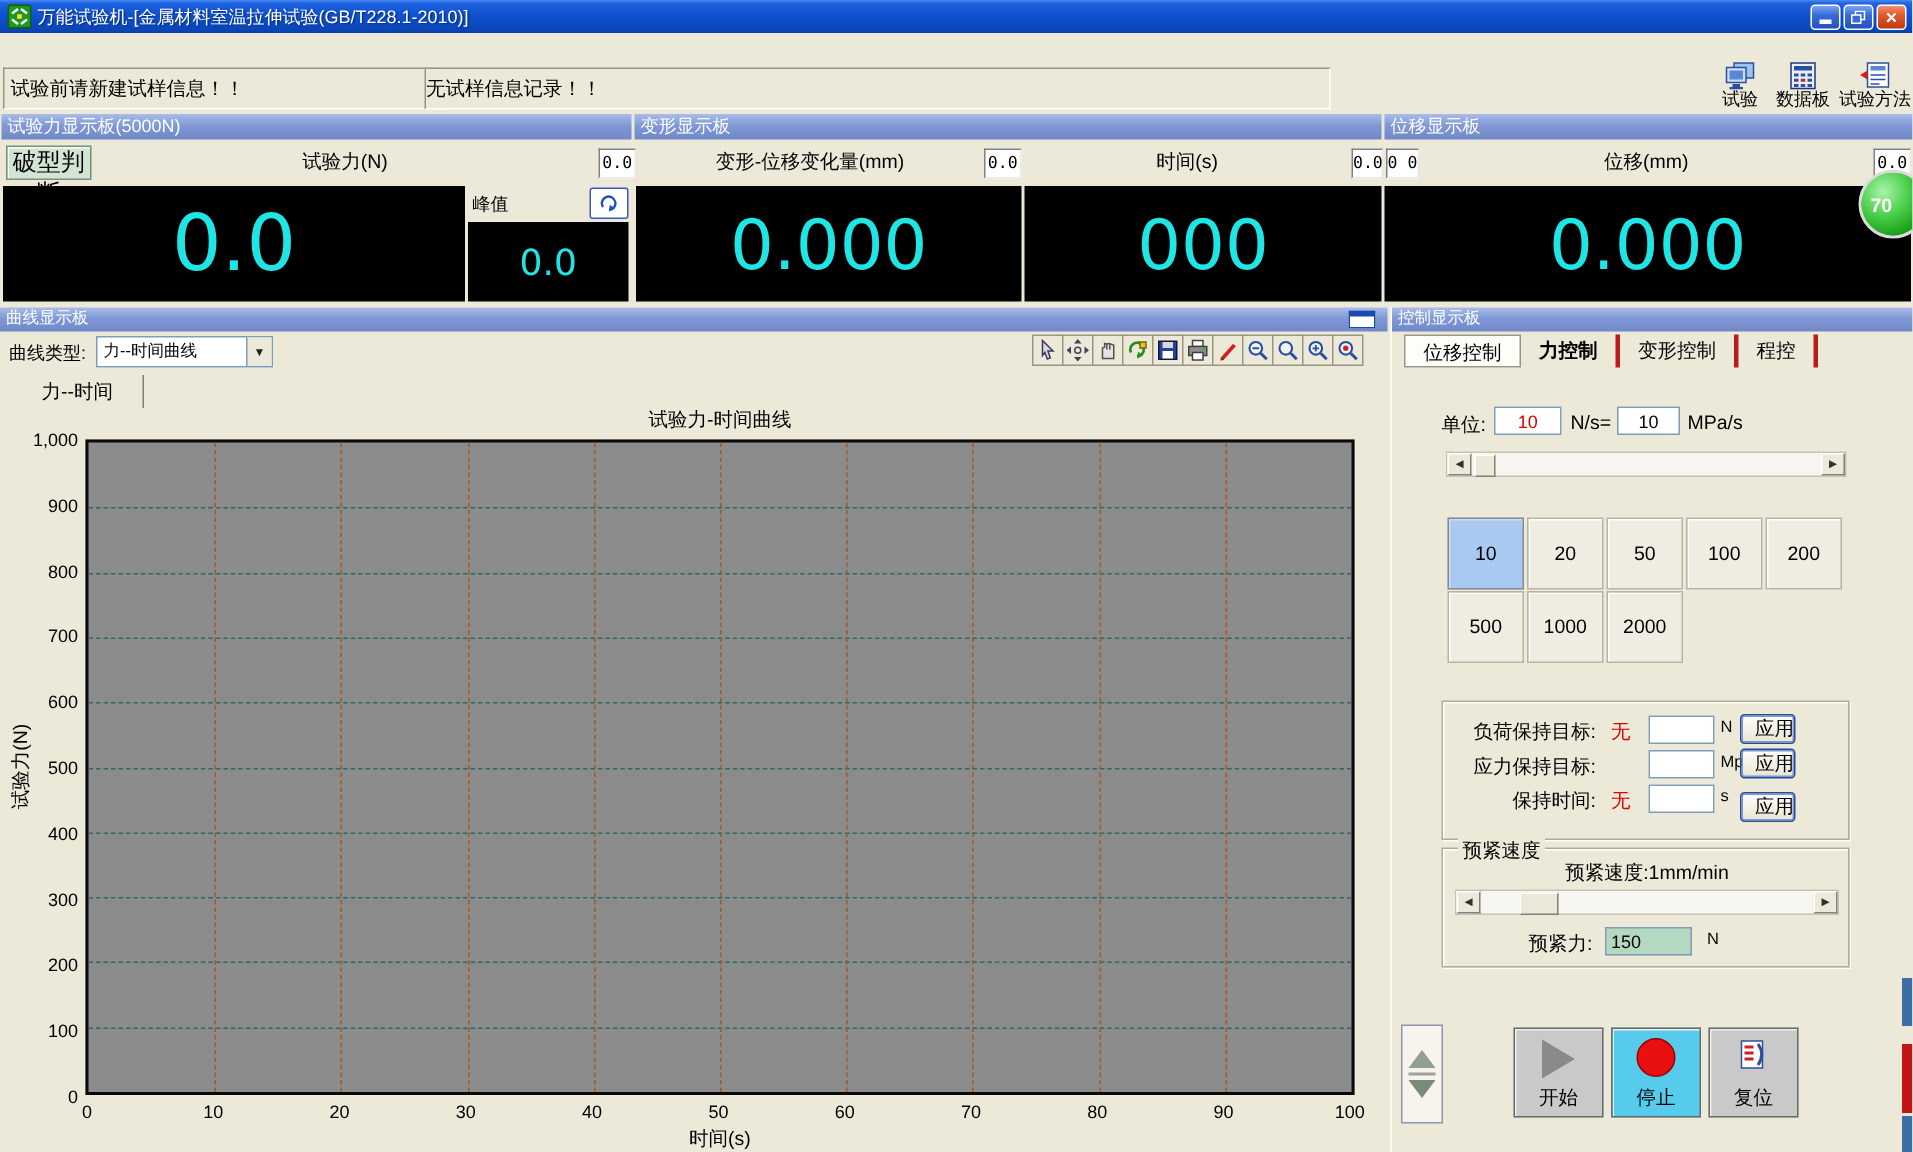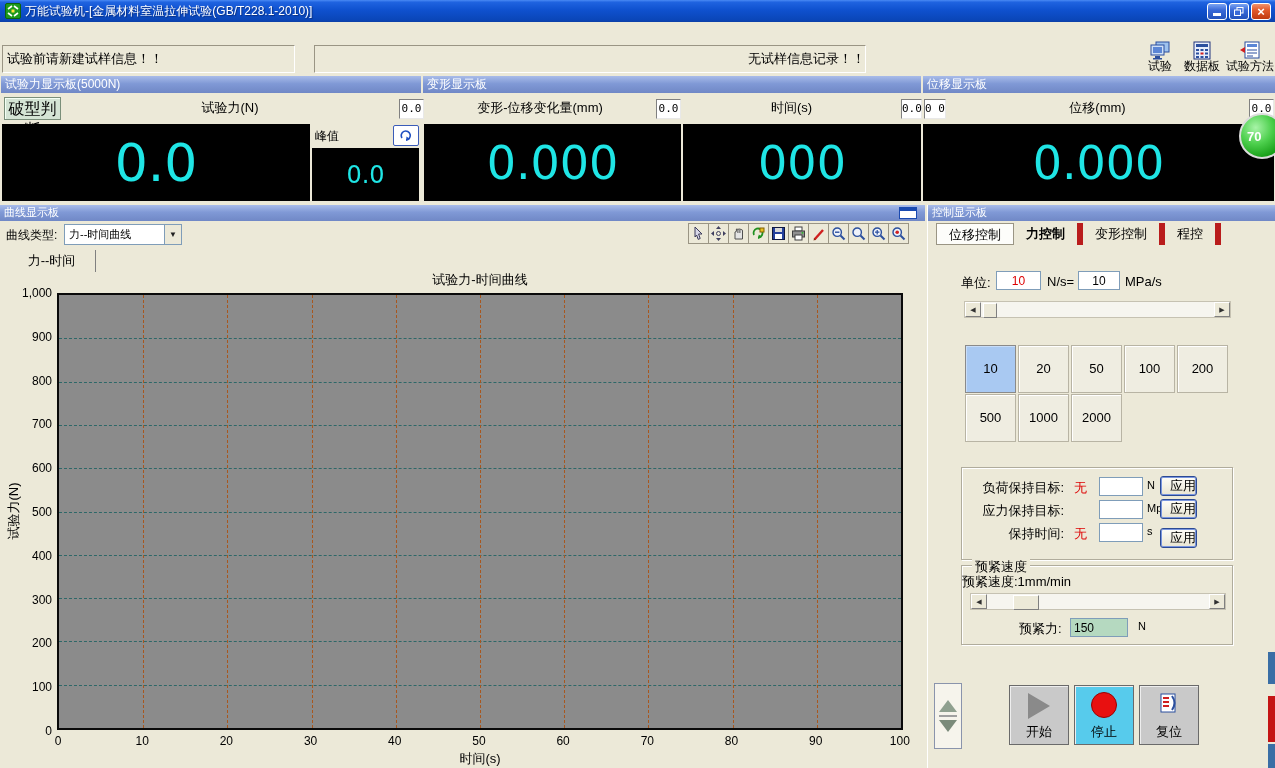--- a/index.html
+++ b/index.html
@@ -74,21 +74,21 @@
   .vgrid{position:absolute;top:0;bottom:0;width:0;border-left:1px dashed #a8571e}
   .yticks{position:absolute;left:0;top:81px;width:52px;height:452px;display:flex;flex-direction:column;justify-content:space-between;align-items:flex-end;font-size:12px}
   .xticks{position:absolute;left:45px;top:529px;width:868px;display:flex;justify-content:space-between;font-size:12px}
   .xticks span{width:26px;text-align:center}
   .xlabel{position:absolute;left:57px;top:545px;width:846px;text-align:center;font-size:13px}
   .ylabel{position:absolute;left:14px;top:306px;transform:translate(-50%,-50%) rotate(-90deg);white-space:nowrap;font-size:13px}
 
   
   .ctrlpanel{position:absolute;left:927px;top:205px;width:348px;height:563px;background:#ECE9D8;border-left:1px solid #fff}
   .ctabs{position:absolute;left:0;top:18px;height:22px;display:flex;align-items:stretch;padding-left:8px;font-size:13px}
-  .ctab{padding:0 12px;line-height:22px;cursor:default;border-right:6px solid #b91c1c}
+  .ctab{padding:0 12px;line-height:22px;cursor:default;border-right:3px solid #b91c1c}
   .ctab.first{background:#fdfdfa;border:1px solid #9a9584;border-right:1px solid #9a9584}
   .ctab.active{font-weight:bold}
   .inp{background:#fff;border:1px solid #7F9DB9;font-size:12px;text-align:center;font-family:"Liberation Sans",sans-serif}
   .lab{position:absolute;font-size:13px;white-space:nowrap}
   .red{color:#dd0000}
   .scroll{position:absolute;height:17px;background:#f6f5ef;border:1px solid #c6c2b2;display:flex}
   .sbtn{width:16px;height:15px;background:#ECE9D8;border:1px solid;border-color:#fff #808080 #808080 #fff;
     font-size:7px;text-align:center;line-height:14px;color:#303030;flex:none;cursor:default}
   .sthumb{position:absolute;top:1px;height:15px;background:#ECE9D8;border:1px solid;border-color:#fff #808080 #808080 #fff;cursor:default}
   .speedbtn{position:absolute;width:51px;height:48px;background:#efede1;border:1px solid #b8b4a4;box-shadow:inset 1px 1px 0 #fff;
@@ -140,21 +140,21 @@
             <rect x="3" y="0.5" width="6" height="5.5" fill="none" stroke="#fff"></rect>
             <rect x="0.5" y="3" width="6" height="5.5" fill="#3a6ad8" stroke="#fff"></rect>
           </svg>
       </span>
       <span class="wbtn close">×</span>
     </span>
   </div>
 
 
   <div class="statusbox sunken" style="left:2px;width:293px;padding-left:4px">试验前请新建试样信息！！</div>
-  <div class="statusbox sunken" style="left:314px;width:552px;text-align:right">无试样信息记录！！</div>
+  <div class="statusbox sunken" style="left:283px;width:604px;text-align:left">无试样信息记录！！</div>
 
   <div class="tooltool" style="left:1143px;width:34px">
     <span class="ic">
       <svg width="22" height="19" viewBox="0 0 22 19">
           <rect x="7" y="1" width="13" height="10" fill="#9ec2ee" stroke="#2b4f9e"></rect>
           <rect x="2" y="4" width="13" height="10" fill="#cfe0f6" stroke="#2b4f9e"></rect>
           <rect x="4" y="6" width="9" height="6" fill="#5b86d6"></rect>
           <rect x="6" y="15" width="5" height="2" fill="#2b4f9e"></rect>
           <rect x="4" y="17" width="9" height="1.5" fill="#2b4f9e"></rect>
         </svg>
@@ -422,21 +422,21 @@
 
       <span class="lab" style="right:168px;top:57px">保持时间:</span>
       <span class="lab red" style="left:112px;top:57px">无</span>
       <input class="inp abs" style="left: 137px; top: 55px; width: 44px; height: 19px;" value="">
       <span class="lab" style="left:185px;top:57px;font-size:11px">s</span>
       <span class="applybtn" style="left:198px;top:60px">应用</span>
     </div>
 
     <div class="groupbox" style="left:33px;top:360px;width:272px;height:80px">
       <span class="gb-legend">预紧速度</span>
-      <div style="position:absolute;left:0;top:7px;width:272px;font-size:13px">预紧速度:1mm/min</div>
+      <div style="position:absolute;left:0;top:7px;width:272px;text-align:center;font-size:13px">预紧速度:1mm/min</div>
       <div class="scroll" style="left:8px;top:27px;width:256px">
         <span class="sbtn">◀</span>
         <span class="sthumb" style="left:42px;width:26px"></span>
         <span class="sbtn" style="position:absolute;right:0;top:0">▶</span>
       </div>
       <span class="lab" style="left:57px;top:54px">预紧力:</span>
       <input class="inp abs" style="left: 108px; top: 52px; width: 58px; height: 19px; background: rgb(181, 217, 192); text-align: left; padding-left: 3px;" value="150">
       <span class="lab" style="left:176px;top:54px;font-size:11px">N</span>
     </div>
 

